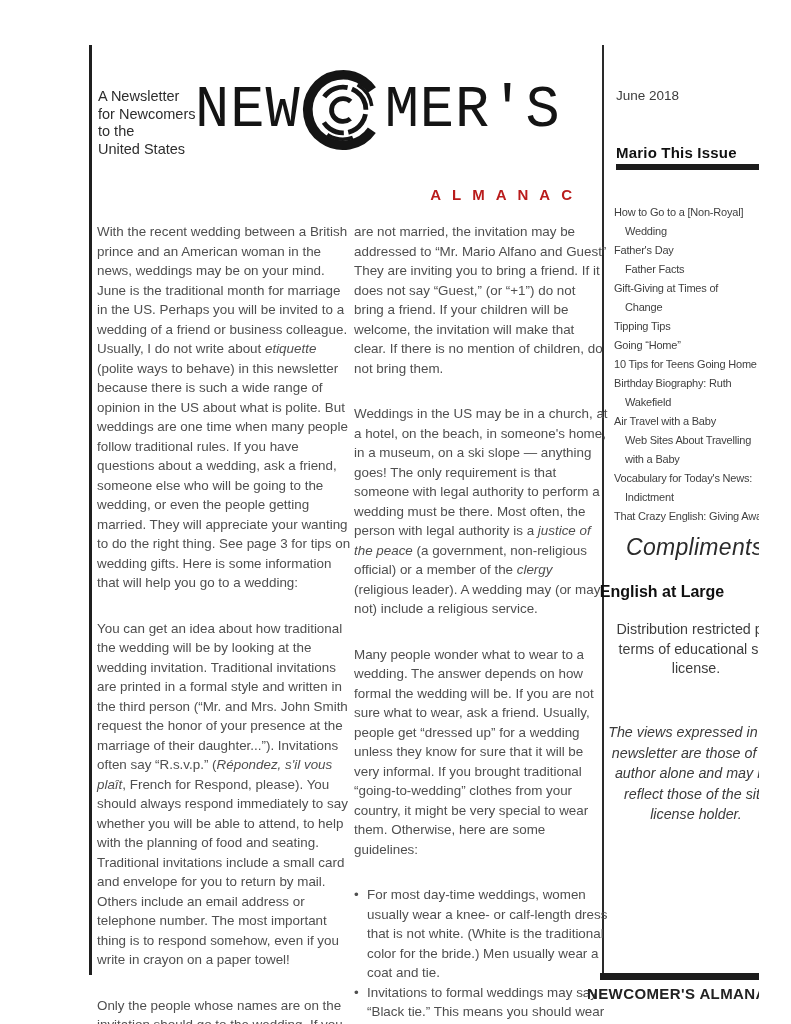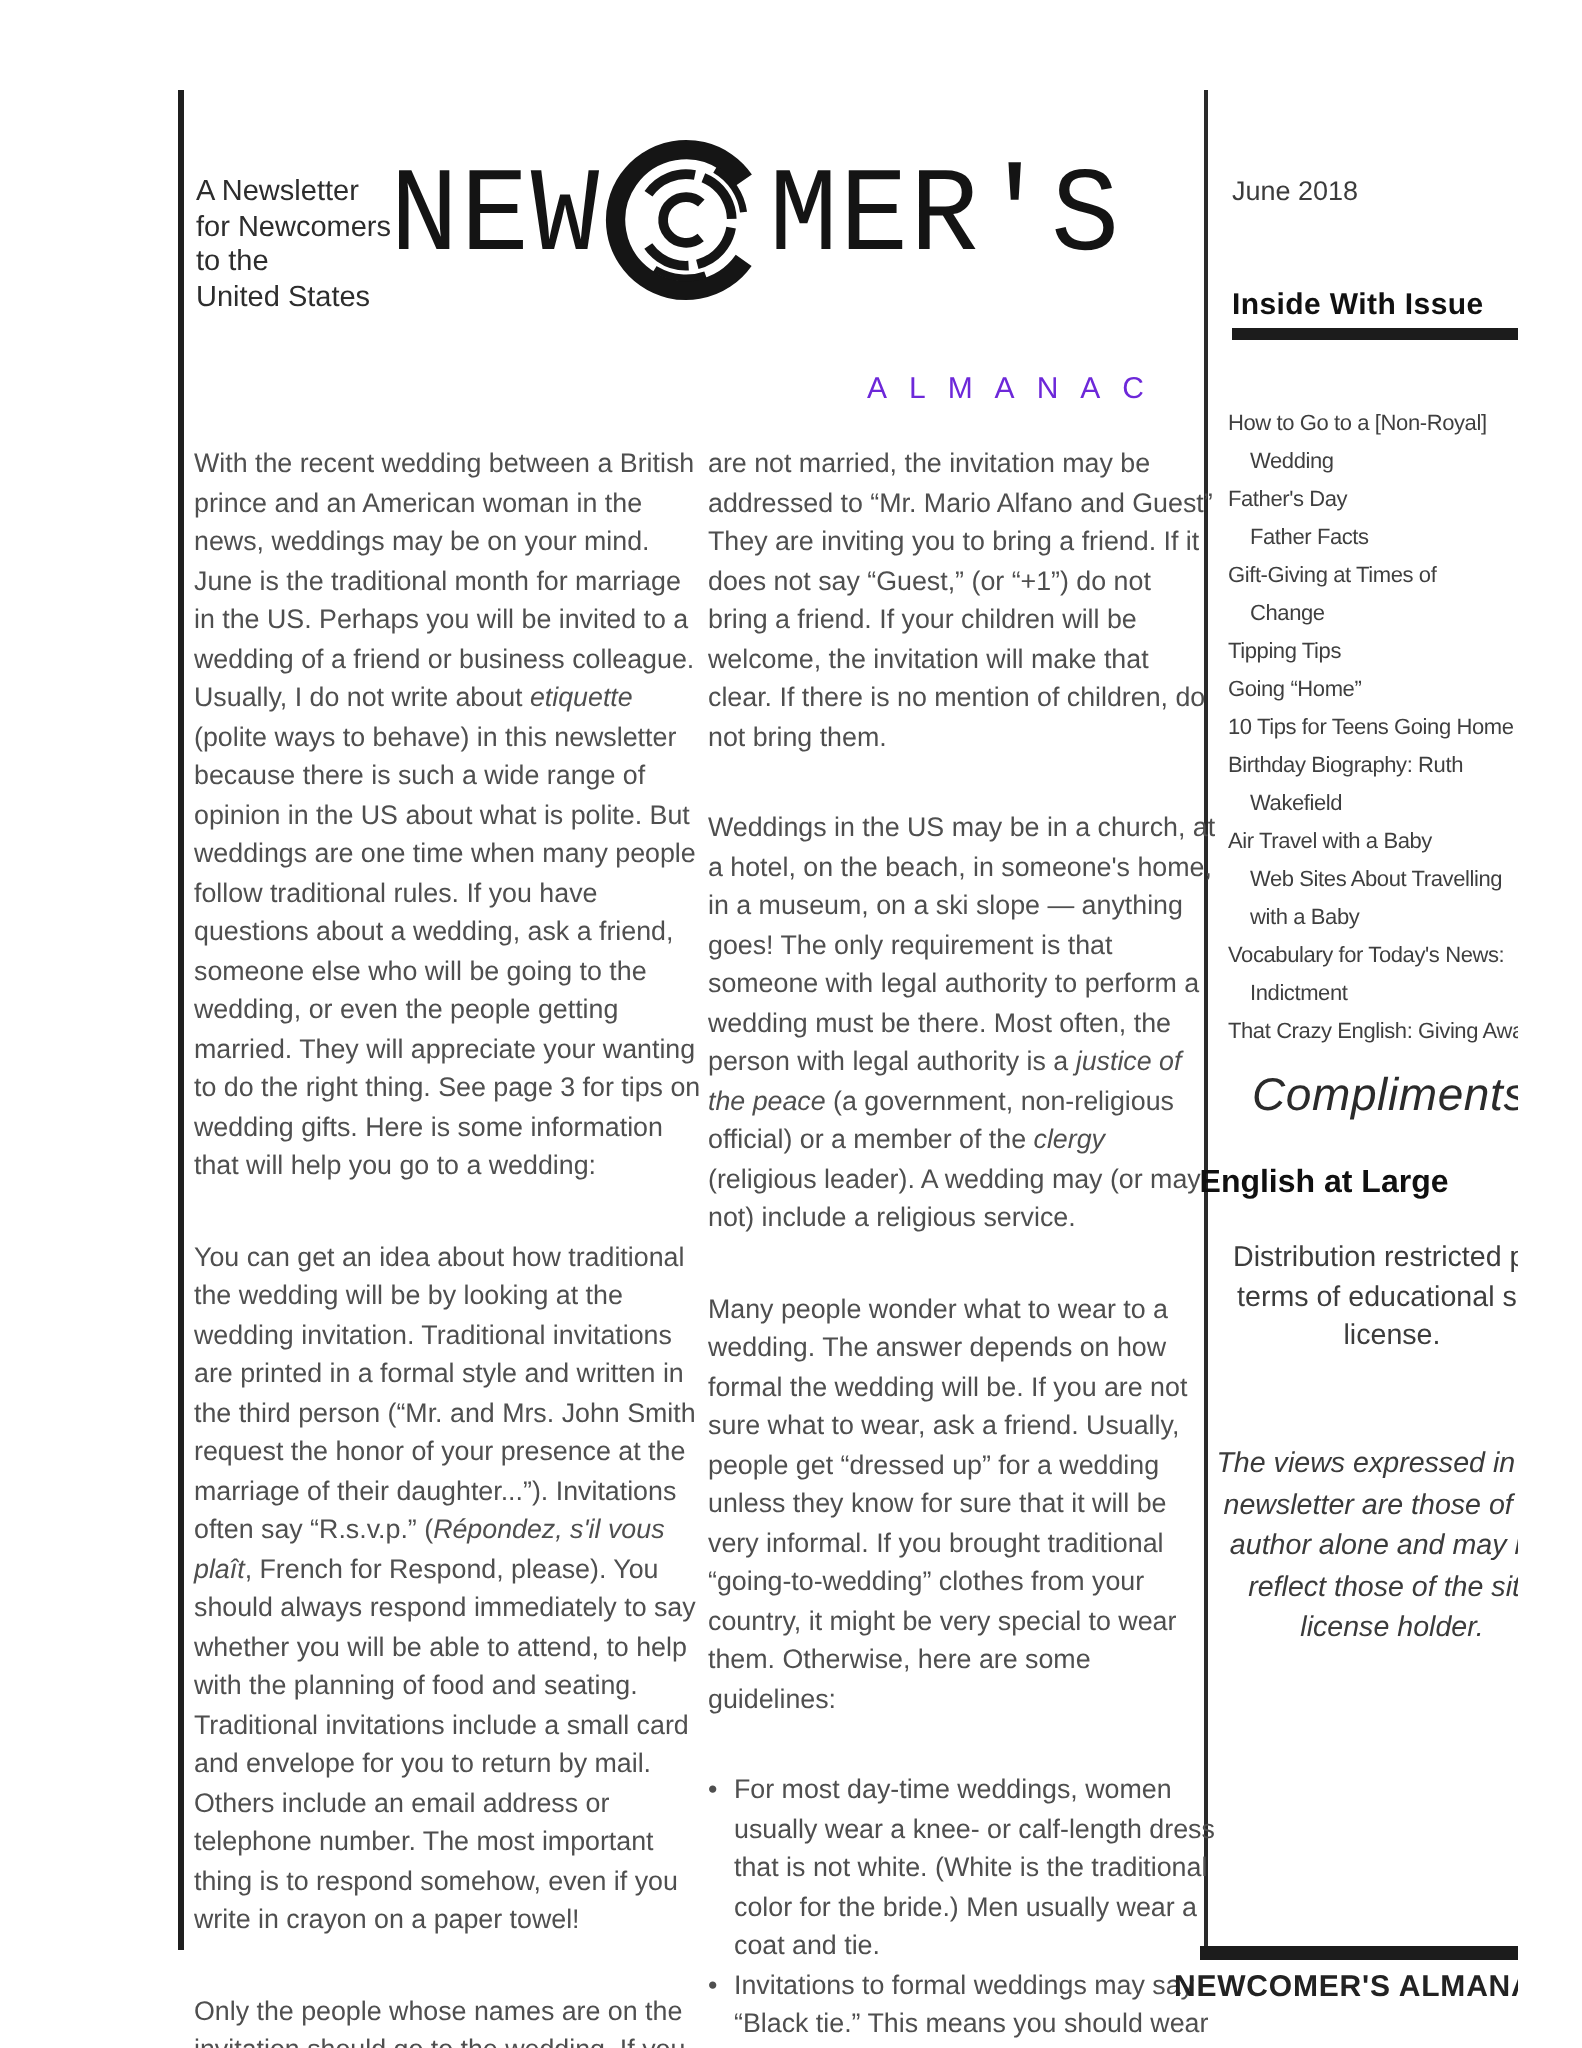--- a/index.html
+++ b/index.html
@@ -10,21 +10,21 @@
   }
   .left-rule { position:absolute; left:57px; top:45px; width:3px; height:930px; background:#1f1f1f; }
   .sidebar-rule { position:absolute; left:570px; top:45px; width:2px; height:930px; background:#2a2a2a; }
 
   
   .tagline { position:absolute; left:66px; top:88px; font-size:14.5px; line-height:17.5px; color:#2d2d2d; }
   .logo { position:absolute; left:163px; top:66px; width:392px; height:104px; }
   .logo-row { display:flex; align-items:center; height:88px; color:#141414;font-family:Liberation Mono, monospace; }
   .logo-word { font-size:57px; font-weight:400; letter-spacing:1px; line-height:1; transform:scaleY(1.05); }
   .logo-o { width:88px; height:88px; margin:0 -2px; flex:0 0 auto; }
-  .logo-sub { position:absolute; right:4px; top:120px; font-size:15px; font-weight:400; letter-spacing:11px; color:#6d28d9; }
+  .logo-sub { position:absolute; right:4px; top:120px; font-size:15px; font-weight:700; letter-spacing:11px; color:#b91c1c; }
 
   .issue-date { position:absolute; left:584px; top:88px; font-size:13.5px; color:#3c3c3c; }
 
   
   .article-title {
     position:absolute; left:64px; top:172px; width:500px;
     font-family:"Liberation Serif", serif; font-weight:700;
     font-size:30px; color:#171717; letter-spacing:-0.2px;
   }
 
@@ -103,21 +103,21 @@
           <span><span>For most day-time weddings, women usually wear a knee- or calf-length dress that is not white. (White is the traditional color for the bride.) Men usually wear a coat and tie.</span></span>
         </div>
         <div class="bullet">
           <span class="bullet-marker">•</span>
           <span><span>Invitations to formal weddings may say “Black tie.” This means you should wear formal clothes: a tuxedo for men, and a floor-length or other formal dress for women.</span></span>
         </div>
       </div>
 
   </div>
 
-  <div class="inside-title">Inside With Issue</div>
+  <div class="inside-title">Mario This Issue</div>
   <div class="inside-bar"></div>
   <div class="toc">
       <div class="toc-row"><span>How to Go to a [Non-Royal]</span></div>
       <div class="toc-row toc-ind-1"><span>Wedding</span><span class="toc-page">1</span></div>
       <div class="toc-row"><span>Father's Day</span><span class="toc-page link">2</span></div>
       <div class="toc-row toc-ind-1"><span>Father Facts</span><span class="toc-page link">2</span></div>
       <div class="toc-row"><span>Gift-Giving at Times of</span></div>
       <div class="toc-row toc-ind-1"><span>Change</span><span class="toc-page link">3</span></div>
       <div class="toc-row"><span>Tipping Tips</span><span class="toc-page link">3</span></div>
       <div class="toc-row"><span>Going “Home”</span><span class="toc-page link">4</span></div>

